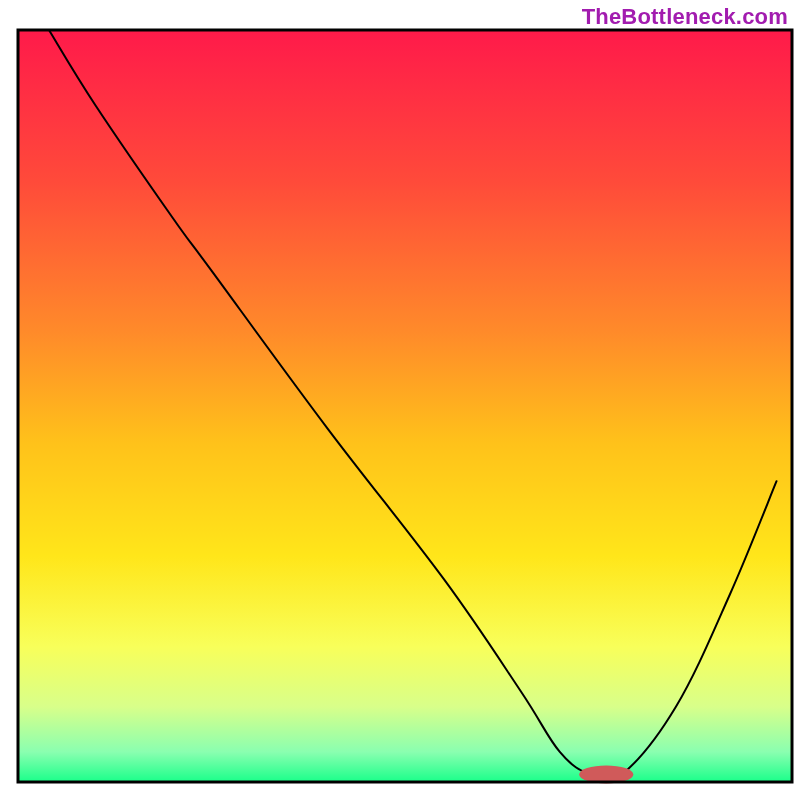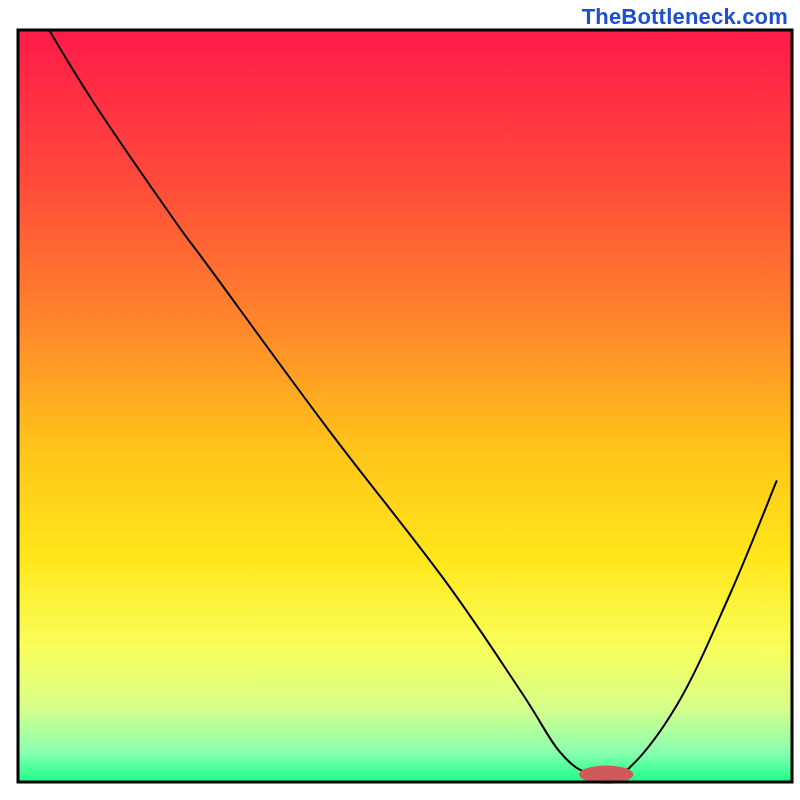--- a/index.html
+++ b/index.html
@@ -14,21 +14,21 @@
     position: relative;
     width: 800px;
     height: 800px;
   }
   .watermark {
     position: absolute;
     top: 4px;
     right: 12px;
     font-size: 22px;
     font-weight: bold;
-    color: #1d4ed8;
+    color: #a21caf;
     letter-spacing: 0.2px;
     z-index: 10;
   }
   svg.plot {
     position: absolute;
     top: 0;
     left: 0;
     width: 800px;
     height: 800px;
   }

